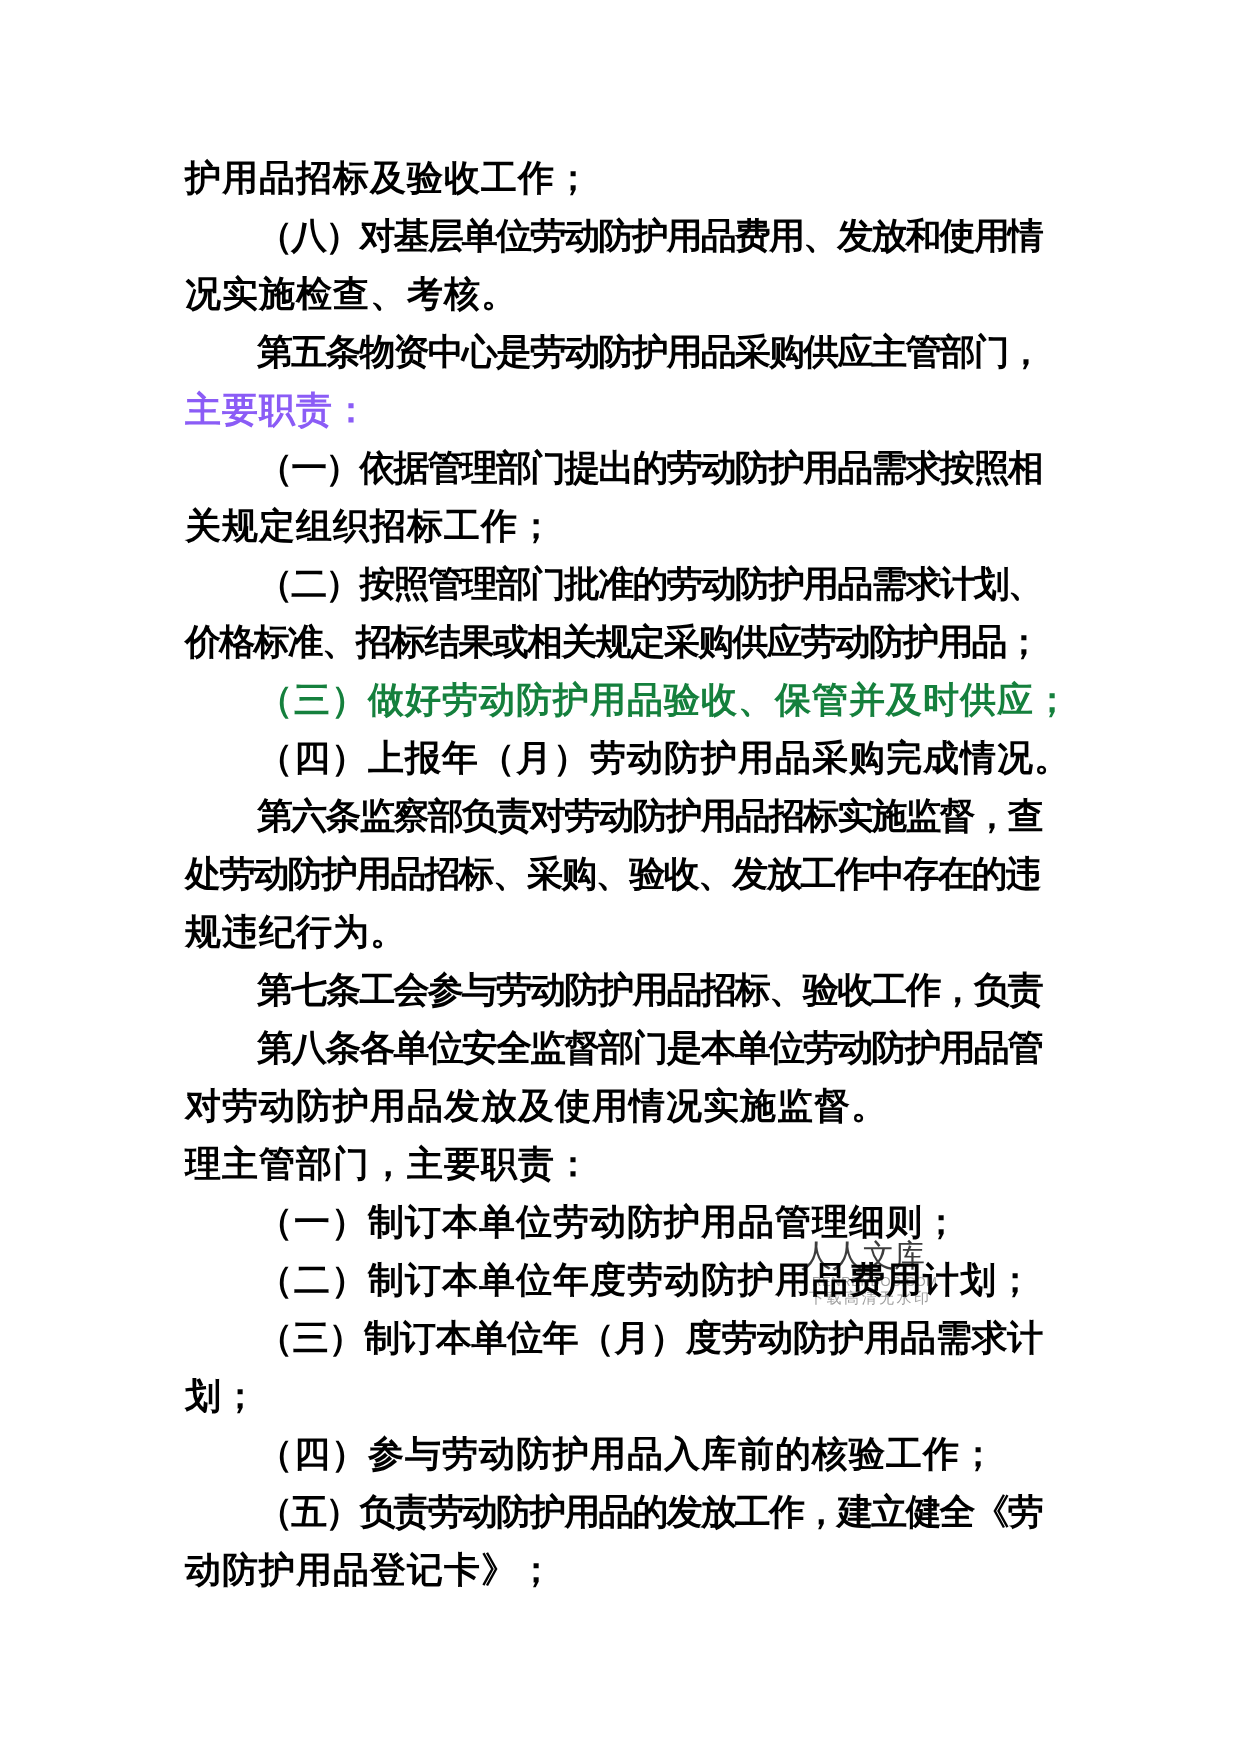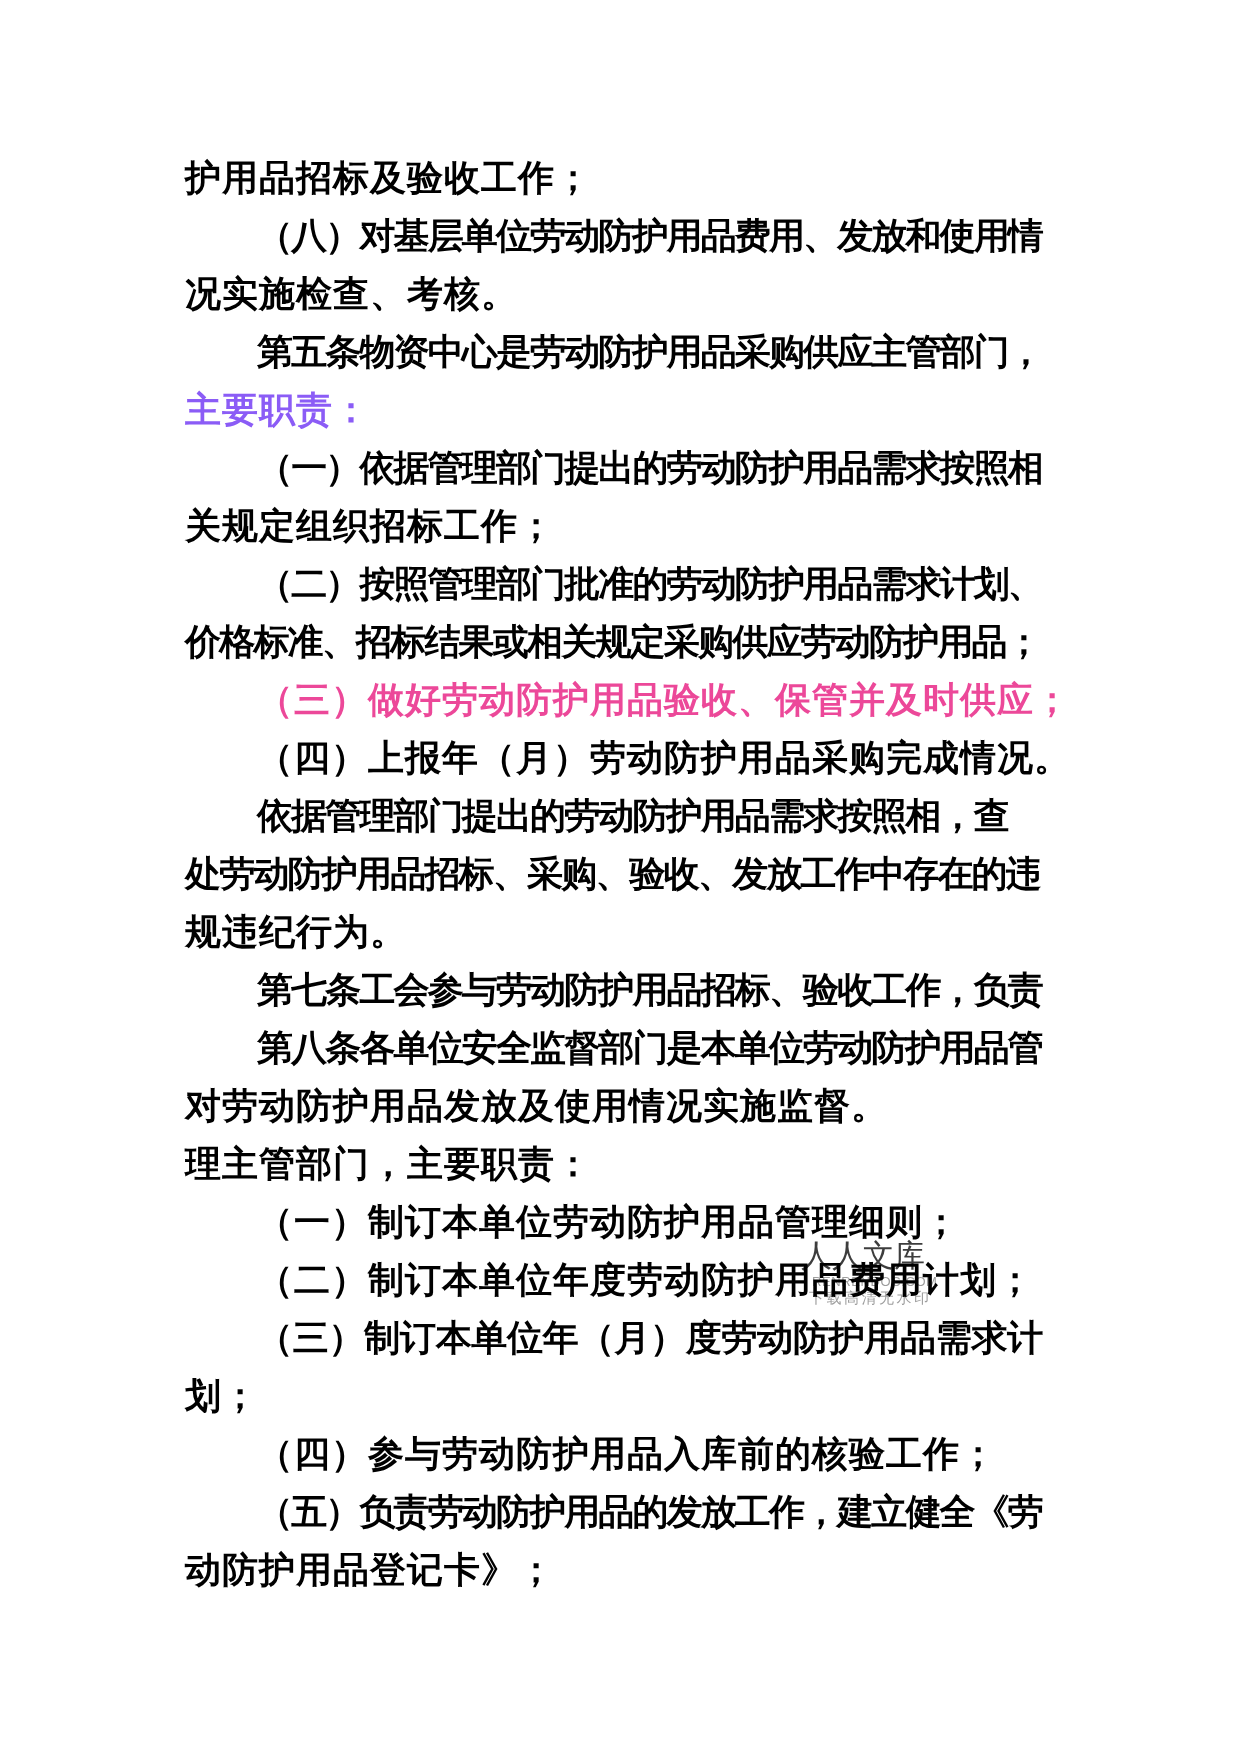--- a/index.html
+++ b/index.html
@@ -82,23 +82,23 @@
   <div class="content" id="content">
       <div class="line"><span class="t" style="color: rgb(0, 0, 0);">护用品招标及验收工作；</span></div>
       <div class="line indent fill"><span class="t" style="color: rgb(0, 0, 0); letter-spacing: -1.86957px;">（八）对基层单位劳动防护用品费用、发放和使用情</span></div>
       <div class="line"><span class="t" style="color: rgb(0, 0, 0);">况实施检查、考核。</span></div>
       <div class="line indent fill"><span class="t" style="color: rgb(0, 0, 0); letter-spacing: -1.86957px;">第五条物资中心是劳动防护用品采购供应主管部门，</span></div>
       <div class="line"><span class="t" style="color: #8b5cf6;">主要职责：</span></div>
       <div class="line indent fill"><span class="t" style="color: rgb(0, 0, 0); letter-spacing: -1.86957px;">（一）依据管理部门提出的劳动防护用品需求按照相</span></div>
       <div class="line"><span class="t" style="color: rgb(0, 0, 0);">关规定组织招标工作；</span></div>
       <div class="line indent fill"><span class="t" style="color: rgb(0, 0, 0); letter-spacing: -1.86957px;">（二）按照管理部门批准的劳动防护用品需求计划、</span></div>
       <div class="line fill"><span class="t" style="color: rgb(0, 0, 0); letter-spacing: -1.8px;">价格标准、招标结果或相关规定采购供应劳动防护用品；</span></div>
-      <div class="line indent"><span class="t" style="color: #ec4899;">（三）做好劳动防护用品验收、保管并及时供应；</span></div>
+      <div class="line indent"><span class="t" style="color: #15803d;">（三）做好劳动防护用品验收、保管并及时供应；</span></div>
       <div class="line indent"><span class="t" style="color: rgb(0, 0, 0);">（四）上报年（月）劳动防护用品采购完成情况。</span></div>
-      <div class="line indent fill"><span class="t" style="color: rgb(0, 0, 0); letter-spacing: -1.86957px;">依据管理部门提出的劳动防护用品需求按照相，查</span></div>
+      <div class="line indent fill"><span class="t" style="color: rgb(0, 0, 0); letter-spacing: -1.86957px;">第六条监察部负责对劳动防护用品招标实施监督，查</span></div>
       <div class="line fill"><span class="t" style="color: rgb(0, 0, 0); letter-spacing: -1.8px; margin-top: 30px;">处劳动防护用品招标、采购、验收、发放工作中存在的违</span></div>
       <div class="line"><span class="t" style="color: rgb(0, 0, 0);">规违纪行为。</span></div>
       <div class="line indent fill"><span class="t" style="color: rgb(0, 0, 0); letter-spacing: -1.86957px;">第七条工会参与劳动防护用品招标、验收工作，负责</span></div>
       <div class="line indent fill"><span class="t" style="color: rgb(0, 0, 0); letter-spacing: -1.86957px;">第八条各单位安全监督部门是本单位劳动防护用品管</span></div>
       <div class="line"><span class="t" style="color: rgb(0, 0, 0);">对劳动防护用品发放及使用情况实施监督。</span></div>
       <div class="line"><span class="t" style="color: rgb(0, 0, 0);">理主管部门，主要职责：</span></div>
       <div class="line indent"><span class="t" style="color: rgb(0, 0, 0);">（一）制订本单位劳动防护用品管理细则；</span></div>
       <div class="line indent"><span class="t" style="color: rgb(0, 0, 0);">（二）制订本单位年度劳动防护用品费用计划；</span></div>
       <div class="line indent fill"><span class="t" style="color: rgb(0, 0, 0); letter-spacing: -0.272727px;">（三）制订本单位年（月）度劳动防护用品需求计</span></div>
       <div class="line"><span class="t" style="color: rgb(0, 0, 0);">划；</span></div>

